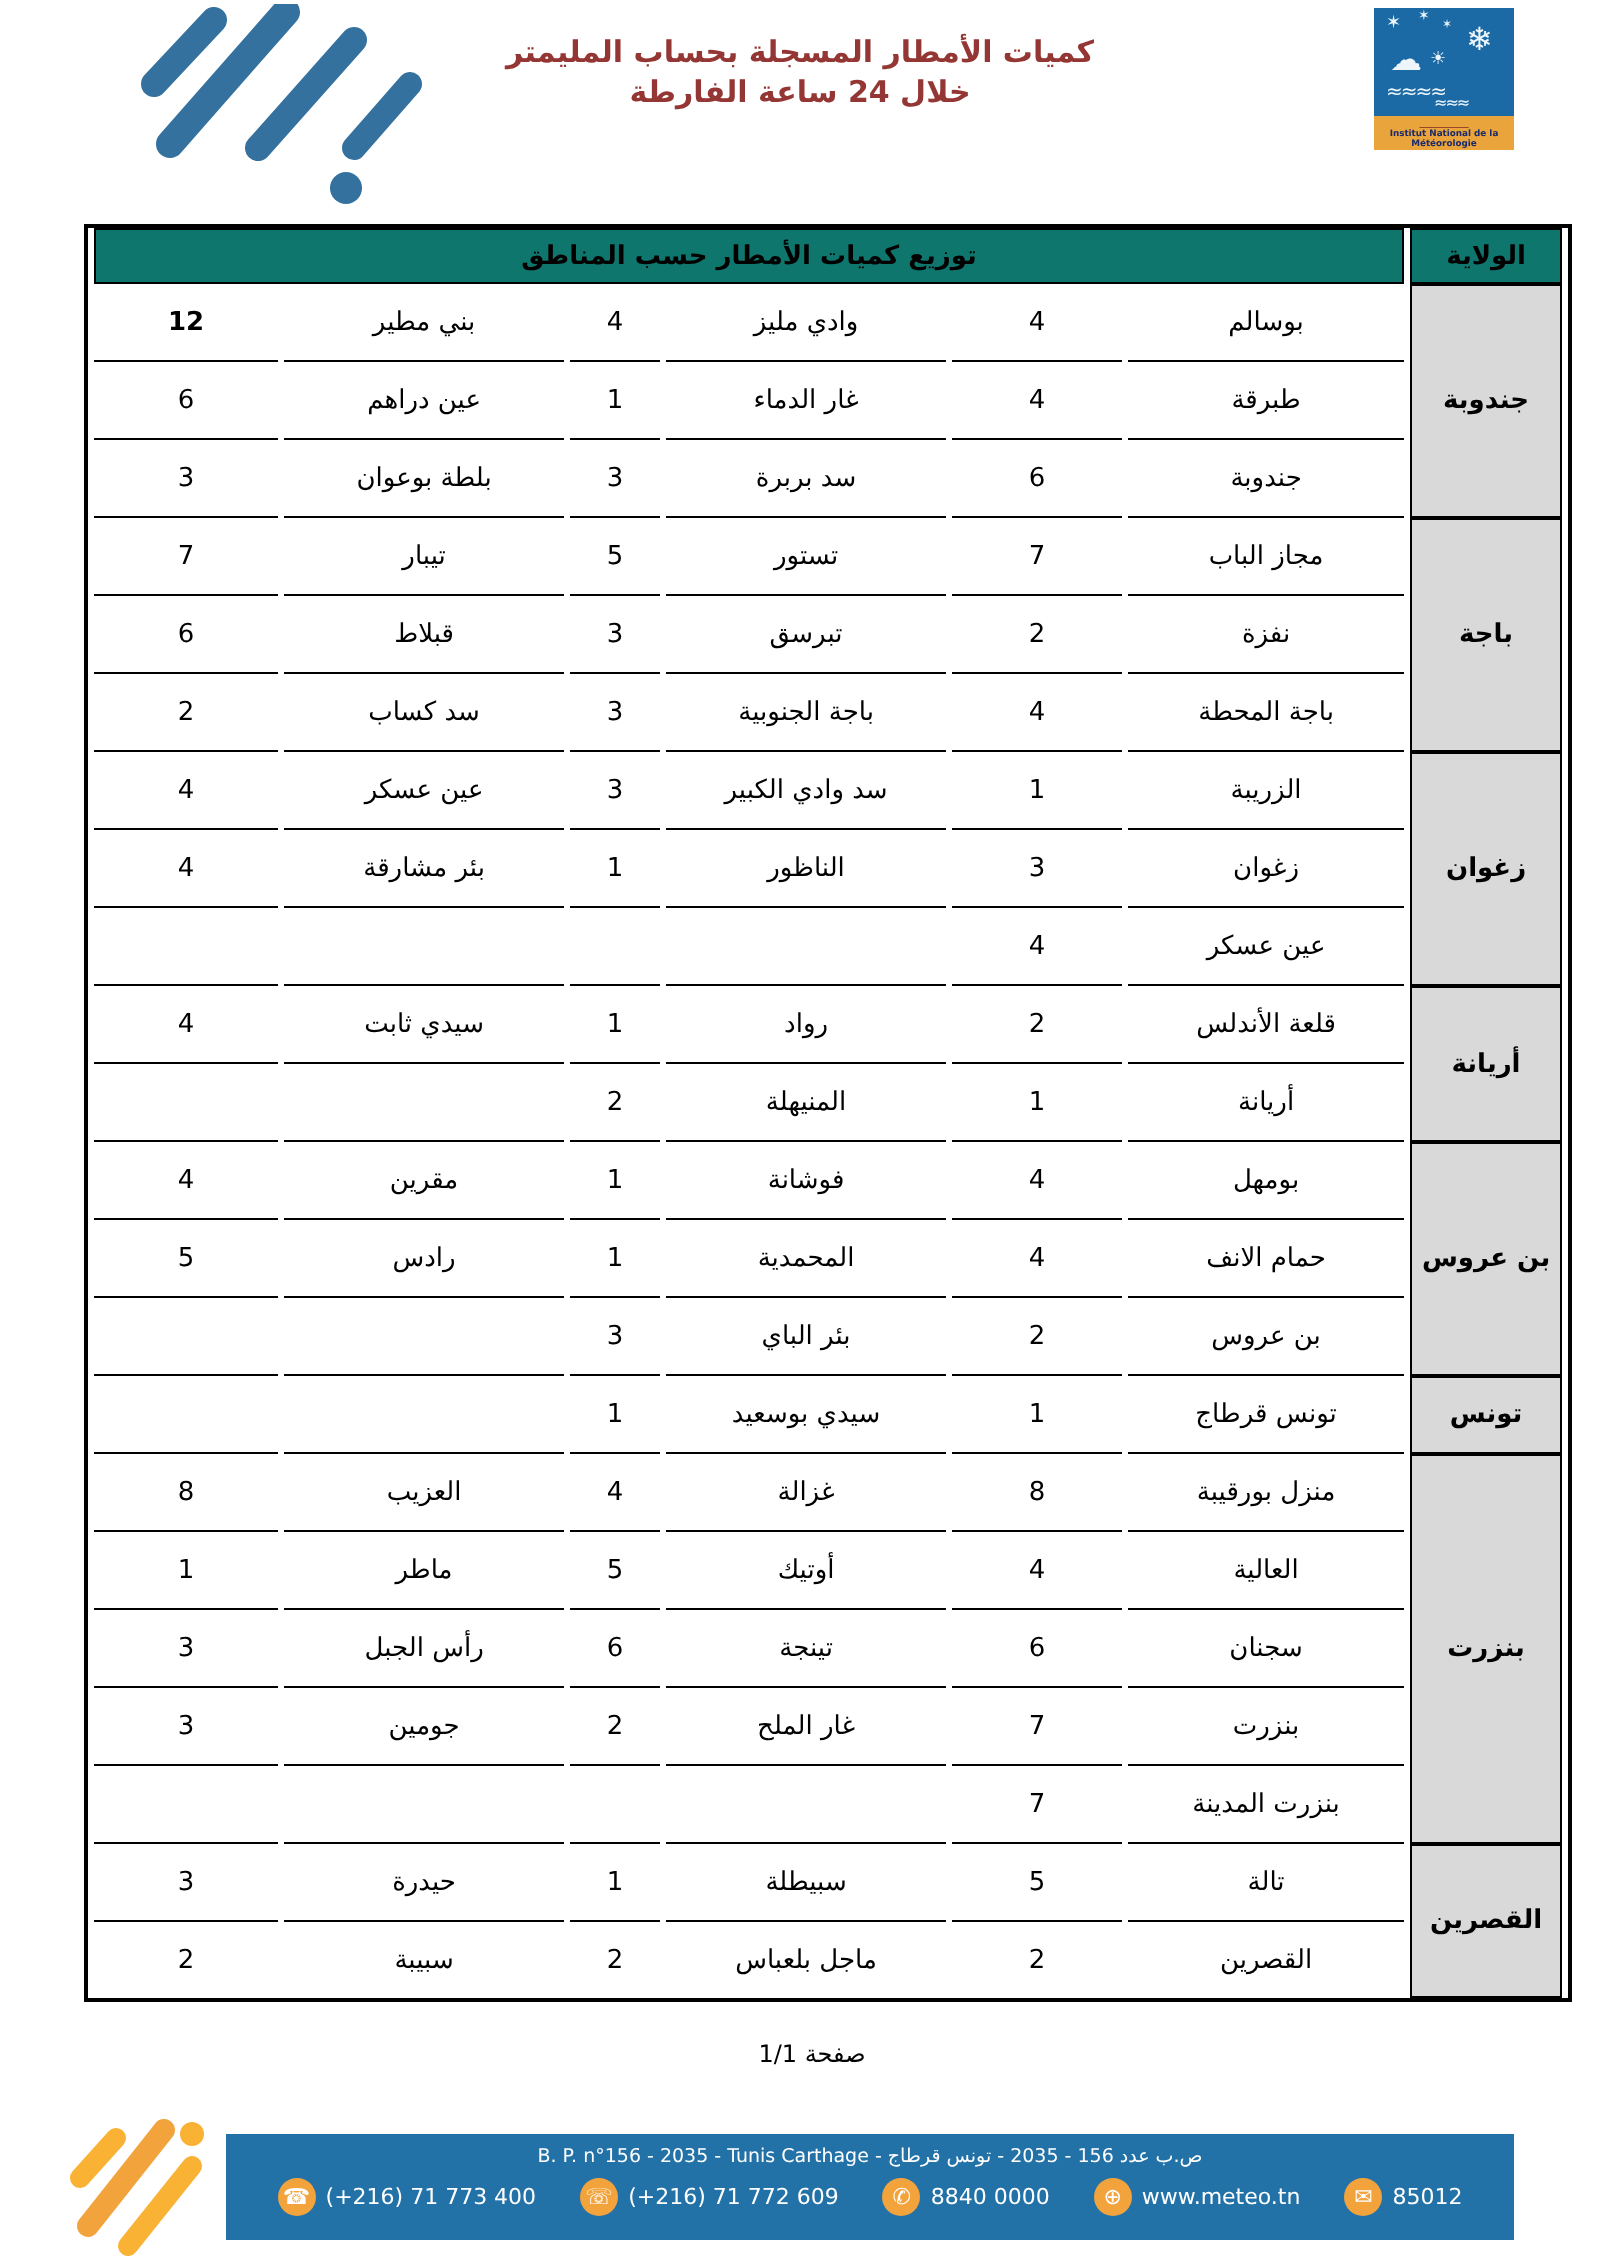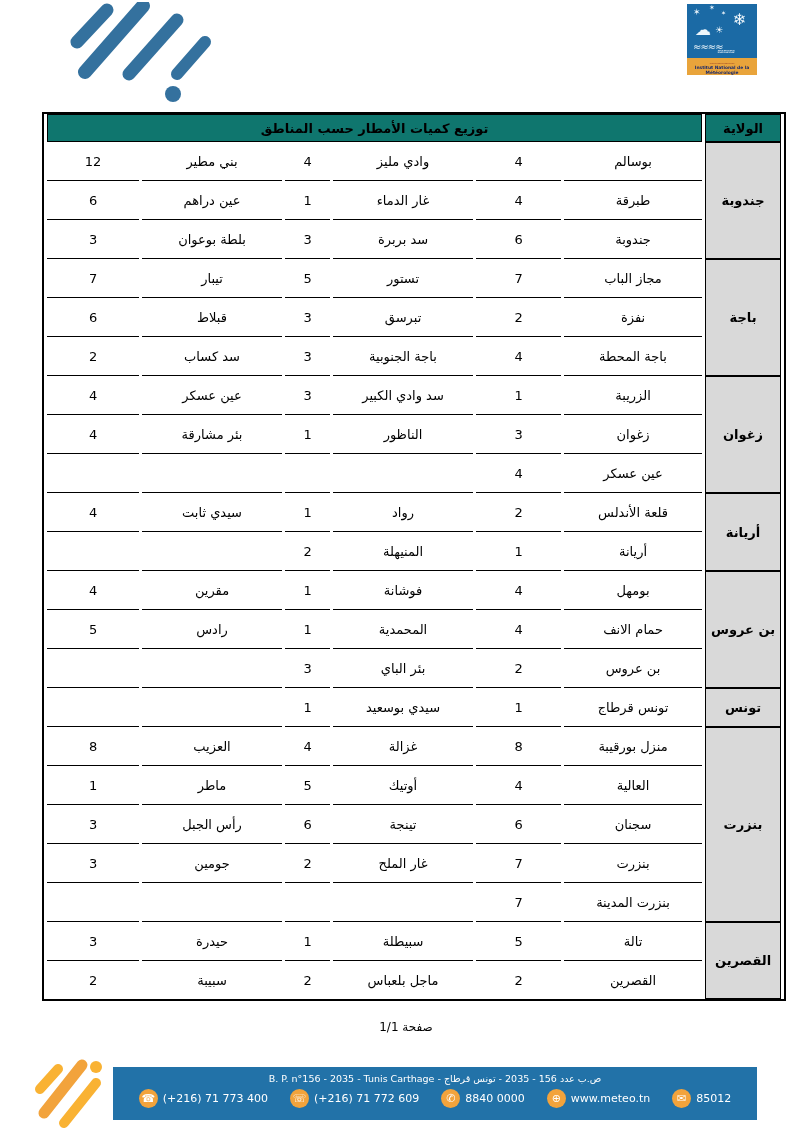--- a/index.html
+++ b/index.html
@@ -21,21 +21,21 @@
   table.rain{width:716px;table-layout:fixed;direction:rtl;border:2px solid #000;
              border-collapse:separate;border-spacing:3px 0;background:#fff;}
   table.rain td{font-size:13px;overflow:hidden;white-space:nowrap;}
   td.hd{background:#0f766e;border:1px solid #000;text-align:center;font-weight:bold;
         height:24px;font-size:13px;}
   td.gov{background:#d9d9d9;border:1px solid #000;text-align:center;font-weight:bold;
          font-size:13px;vertical-align:middle;}
   td.s{border-bottom:1px solid #000;text-align:center;height:36px;vertical-align:middle;}
   td.v{border-bottom:1px solid #000;text-align:center;height:36px;vertical-align:middle;
        font-size:14px;}
-  td.v.b{font-weight:normal;}
+  td.v.b{font-weight:bold;}
   table.rain tr:last-child td.s, table.rain tr:last-child td.v{border-bottom:none;}
   
   .pagenum{position:absolute;left:0;right:0;top:1020px;text-align:center;font-size:12px;direction:rtl;padding-left:12px;}
   
   .foot-bar{position:absolute;left:113px;top:1067px;width:644px;height:53px;background:#2272a8;}
   .foot-logo{position:absolute;left:30px;top:1055px;width:95px;height:76px;}
   .addr{color:#fff;font-size:9.5px;text-align:center;margin-top:6px;direction:rtl;}
   .contacts{display:flex;direction:ltr;justify-content:center;align-items:center;
             gap:22px;margin-top:5px;}
   .citem{display:flex;align-items:center;gap:5px;}
@@ -52,20 +52,22 @@
     <svg width="180" height="108" viewBox="0 0 180 108">
       <line x1="52" y1="8" x2="22" y2="40" stroke="#34719e" stroke-width="13" stroke-linecap="round"></line>
       <line x1="88" y1="4" x2="30" y2="70" stroke="#34719e" stroke-width="14" stroke-linecap="round"></line>
       <line x1="122" y1="18" x2="74" y2="72" stroke="#34719e" stroke-width="13" stroke-linecap="round"></line>
       <circle cx="118" cy="92" r="8" fill="#34719e"></circle>
       <line x1="150" y1="40" x2="122" y2="72" stroke="#34719e" stroke-width="12" stroke-linecap="round"></line>
     </svg>
   </div>
 
   <div class="titles">
+    <div class="t-red">كميات الأمطار المسجلة بحساب المليمتر</div>
+    <div class="t-red">خلال 24 ساعة الفارطة</div>
   </div>
 
   <div class="hdr-right-logo">
     <div class="inm-box">
       <span style="left:6px;top:4px;font-size:9px;">✶</span>
       <span style="left:22px;top:1px;font-size:7px;">✶</span>
       <span style="left:34px;top:6px;font-size:6px;">✶</span>
       <span style="left:46px;top:8px;font-size:16px;">❄</span>
       <span style="left:8px;top:18px;font-size:16px;">☁</span>
       <span style="left:28px;top:22px;font-size:9px;">☀</span>

